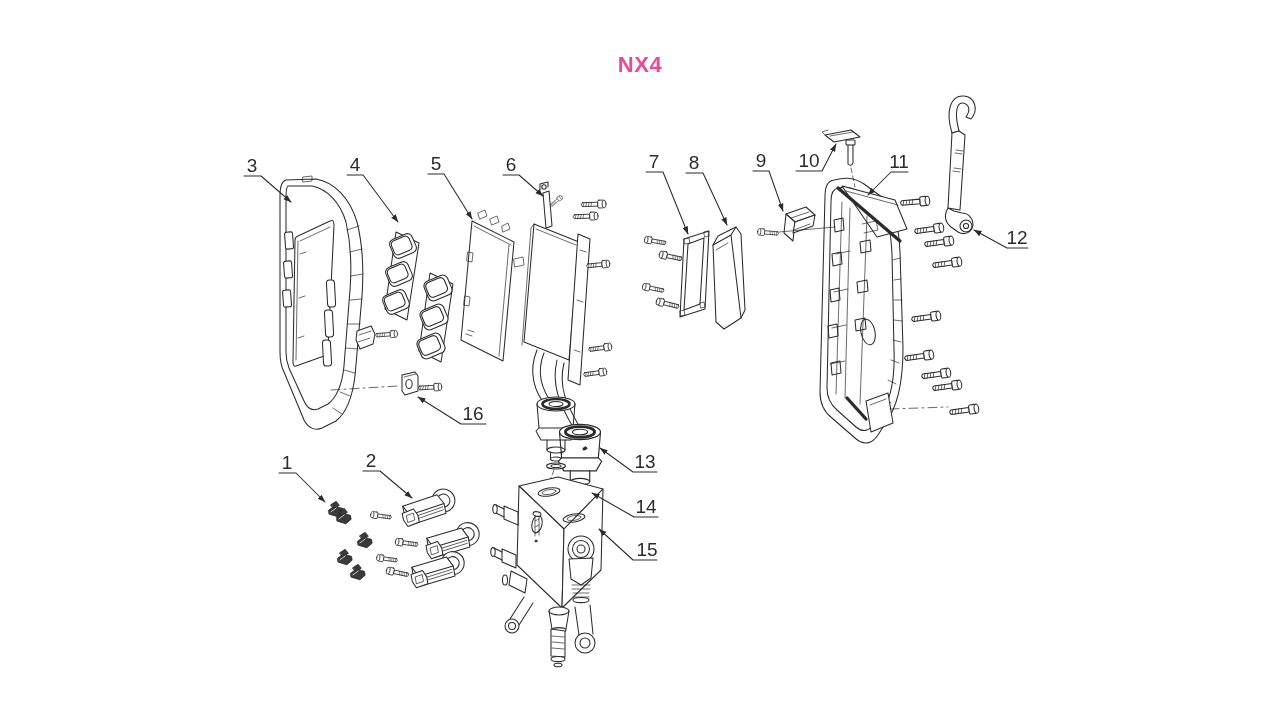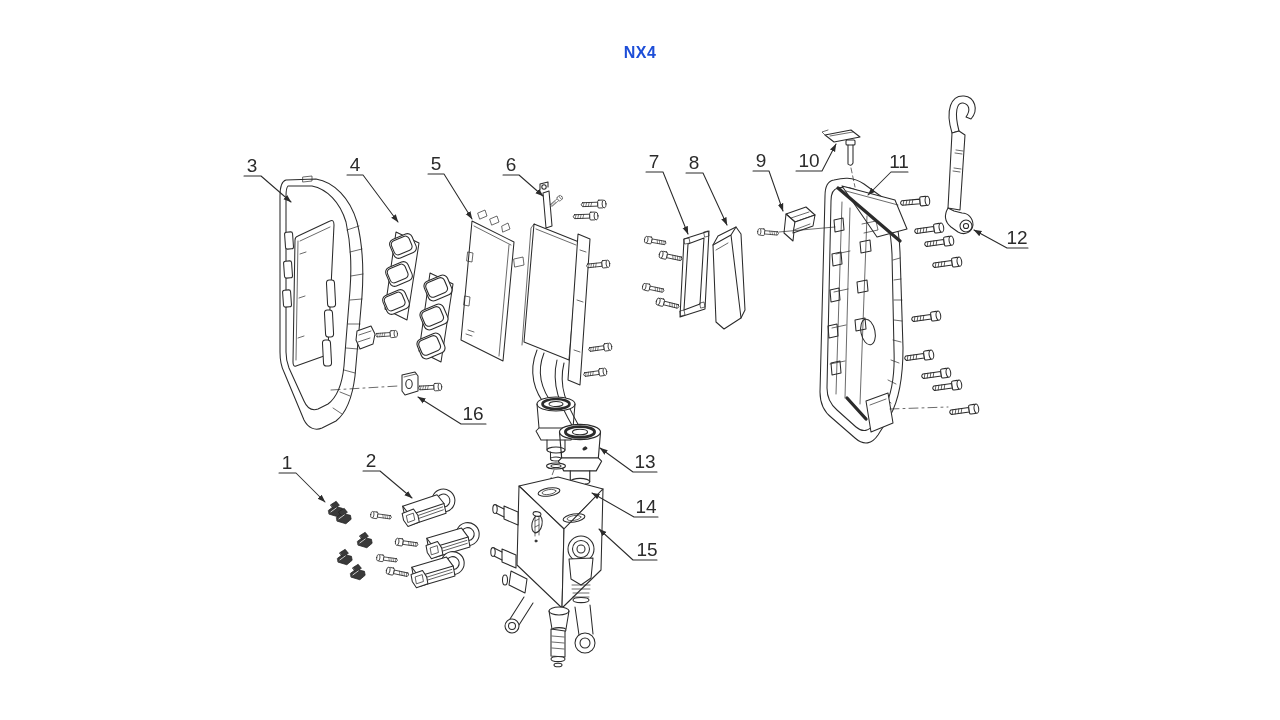--- a/index.html
+++ b/index.html
@@ -1,18 +1,18 @@
 <!DOCTYPE html>
 <html><head>
 <meta charset="utf-8">
 <style>
   html,body{margin:0;padding:0;background:#ffffff;width:1280px;height:720px;overflow:hidden}
   .stage{position:relative;width:1280px;height:720px;background:#fff;font-family:"Liberation Sans",sans-serif}
-  .title{position:absolute;left:50%;top:44px;transform:translateX(-50%);
-         font-size:16px;font-weight:bold;color:#1d4ed8;letter-spacing:.5px}
+  .title{position:absolute;left:50%;top:52px;transform:translateX(-50%);
+         font-size:22px;font-weight:bold;color:#ec4899;letter-spacing:.5px}
   #art{position:absolute;left:0;top:0}
   #art *{stroke:#2b2b2b;stroke-width:1.05;fill:none;stroke-linecap:round;stroke-linejoin:round}
   #art .wf{fill:#ffffff}
   #art .df{fill:#3a3a3a;stroke:#222;stroke-width:.7}
   #art .wln{stroke:#fff;stroke-width:.7}
   #art .thk{stroke-width:3.3}
   #art .thin{stroke-width:.7}
   #art .dash{stroke-dasharray:5 3}
   #art .dashdot{stroke-dasharray:9 4 2 4}
   #art .ring{stroke-width:2.6}

